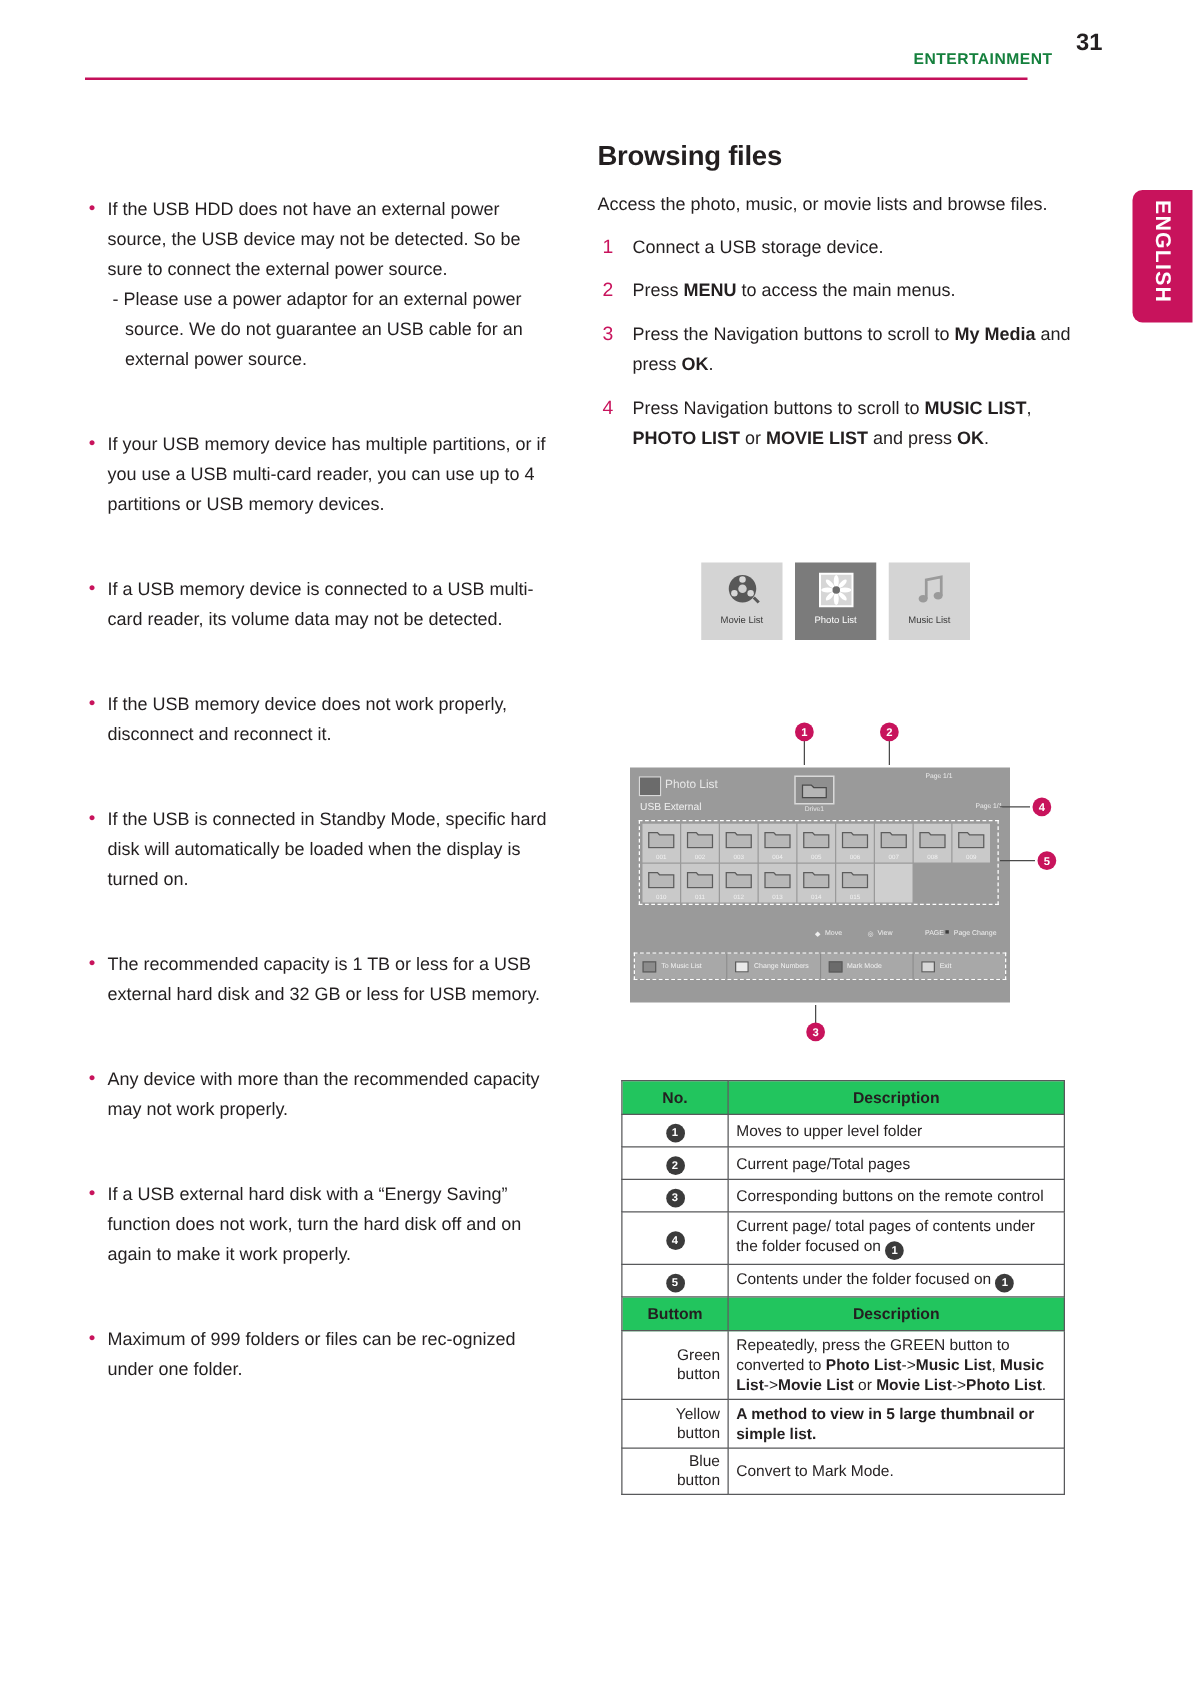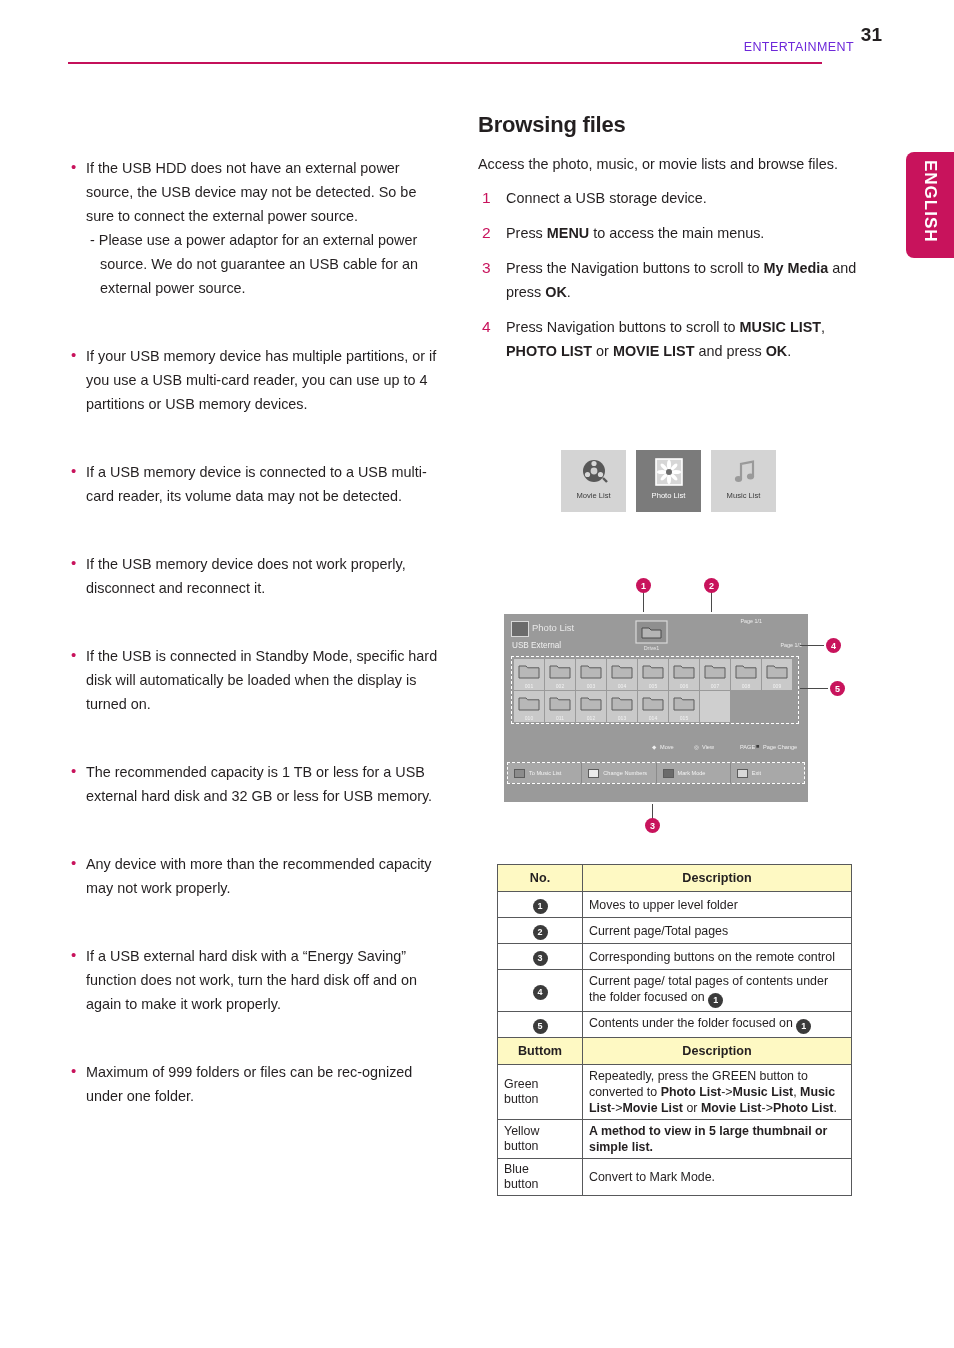--- a/index.html
+++ b/index.html
@@ -4,22 +4,22 @@
 <style>
   html,body{margin:0;padding:0;}
   body{
     width:954px;height:1348px;background:#ffffff;
     font-family:"Liberation Sans", sans-serif;
     color:#231f20;position:relative;overflow:hidden;
   }
   
   .page-header{position:absolute;left:0;top:0;width:954px;height:70px;}
   .hdr-rule{position:absolute;left:68px;top:62px;width:754px;height:2px;background:#c4105a;}
-  .hdr-section{position:absolute;right:100px;top:40px;font-size:12.5px;font-weight:normal;
-    letter-spacing:.4px;color:#6d28d9;}
+  .hdr-section{position:absolute;right:112px;top:40px;font-size:12.5px;font-weight:bold;
+    letter-spacing:.4px;color:#15803d;}
   .hdr-page{position:absolute;right:72px;top:24px;font-size:19px;font-weight:bold;color:#231f20;}
 
   
   .lang-tab{
     position:absolute;left:906px;top:152px;width:48px;height:106px;
     background:#c8135c;border-radius:8px 0 0 8px;
   }
   .lang-tab span{
     display:block;color:#fff;font-size:17px;font-weight:bold;letter-spacing:1px;
     white-space:nowrap;transform:rotate(90deg);transform-origin:left top;
@@ -103,23 +103,23 @@
   .callout{position:absolute;width:15px;height:15px;border-radius:50%;
     background:#c8135c;color:#fff;font-size:9px;font-weight:bold;
     display:flex;align-items:center;justify-content:center;}
   .lead{position:absolute;background:#4a4a4a;}
 
   
   table.desc{position:absolute;left:497px;top:864px;width:355px;
     border-collapse:collapse;font-size:12.4px;}
   table.desc th,table.desc td{border:1px solid #58595b;padding:3px 6px;
     vertical-align:middle;line-height:16px;}
-  table.desc th{background:#fef9c3;text-align:center;font-weight:bold;font-size:12.6px;padding:5px 6px;}
+  table.desc th{background:#22c55e;text-align:center;font-weight:bold;font-size:12.6px;padding:5px 6px;}
   table.desc td.noc{width:72px;text-align:center;}
-  table.desc td.btc{width:72px;text-align:left;line-height:15px;}
+  table.desc td.btc{width:72px;text-align:right;line-height:15px;}
   .badge{display:inline-block;width:15px;height:15px;border-radius:50%;
     background:#3b3b3b;color:#fff;font-size:9px;font-weight:bold;line-height:15px;
     text-align:center;vertical-align:-2px;}
   table.desc b{font-weight:bold;}
 </style>
 </head>
 <body>
 
 <div class="page-header">
   <div class="hdr-rule"></div>

